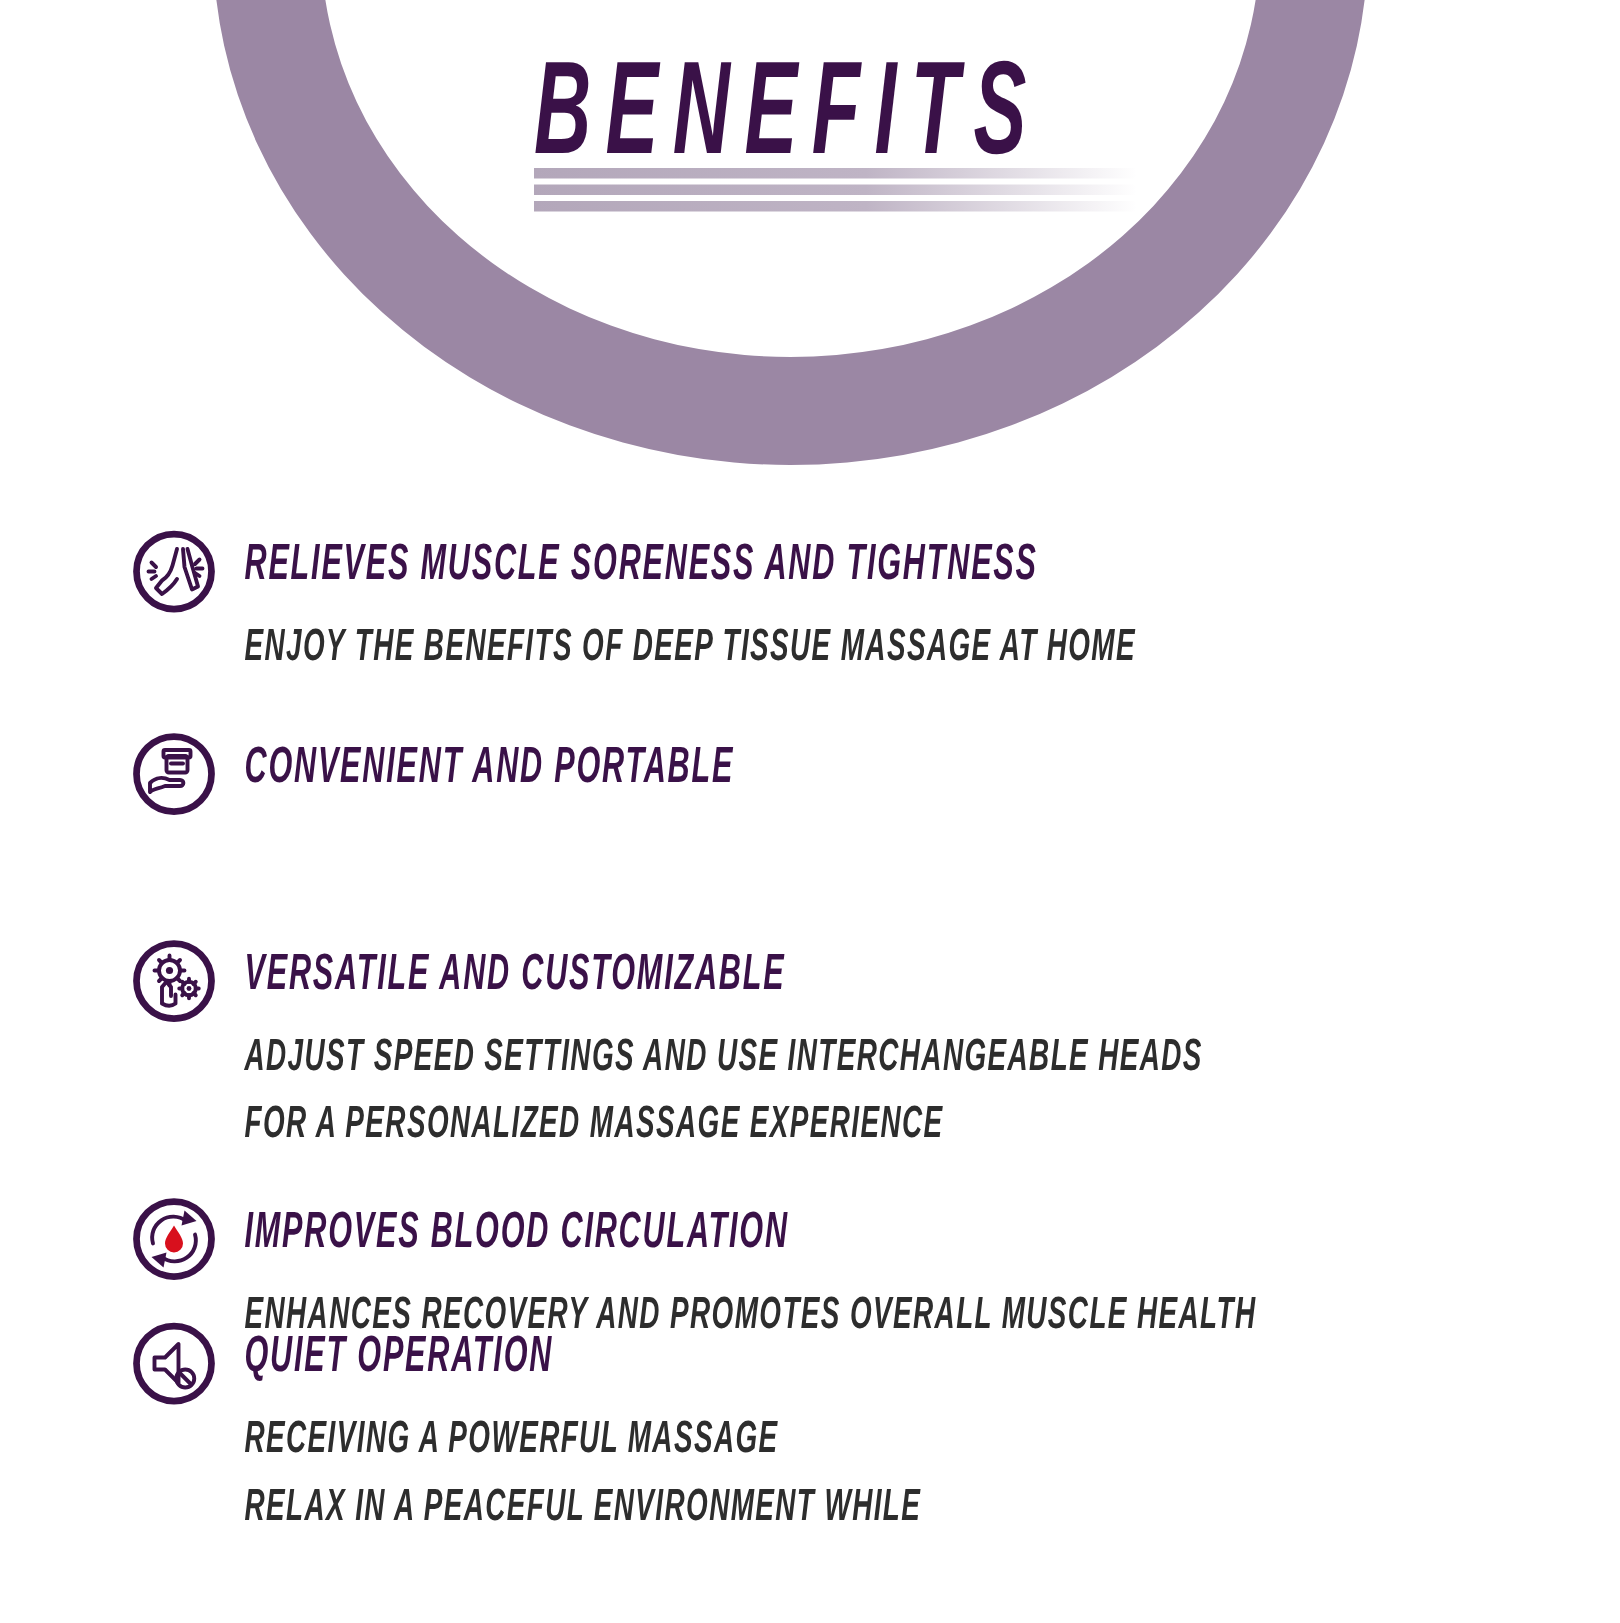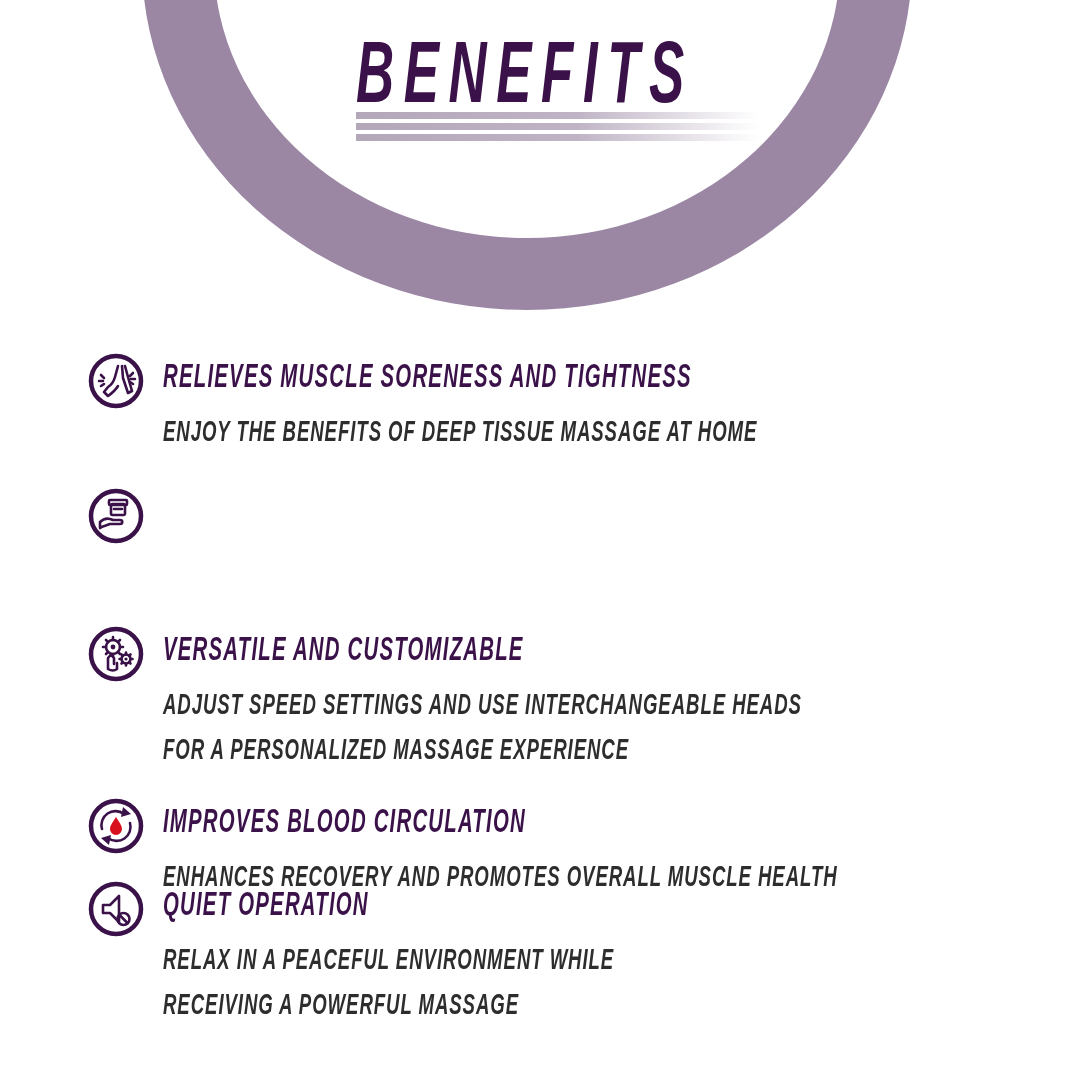--- a/index.html
+++ b/index.html
@@ -142,20 +142,23 @@
 
   <div class="benefit-row" style="top:488px">
     <svg class="benefit-icon" viewBox="0 0 56 56">
       <circle class="ring" cx="28" cy="28" r="25"></circle>
       <rect class="glyph" x="23" y="16" width="14" height="11" rx="1.5"></rect>
       <rect class="glyph" x="21" y="12" width="18" height="5" rx="1"></rect>
       <path class="glyph" d="M26,21 h8"></path>
       <path class="glyph" d="M12,34 C16,30 21,30 25,32 L32,32 C35,32 35,36 32,36 L22,36 C17,38 14,38 12,40 Z"></path>
     </svg>
     <div class="benefit-text">
+      <div class="benefit-title">
+        <span>CONVENIENT AND PORTABLE</span>
+      </div>
     </div>
   </div>
 
   <div class="benefit-row" style="top:626px">
     <svg class="benefit-icon" viewBox="0 0 56 56">
       <circle class="ring" cx="28" cy="28" r="25"></circle>
       <circle class="glyph" cx="25" cy="21" r="7"></circle>
       <circle class="glyph-fill" cx="25" cy="21" r="2.4"></circle>
       <path class="glyph" stroke-width="3" d="M25,11 v3 M25,28 v3 M15,21 h3 M32,21 h3 M18,14 l2,2 M30,26 l2,2 M32,14 l-2,2 M20,26 l-2,2"></path>
       <circle class="glyph" cx="38" cy="33" r="4.5"></circle>
@@ -199,19 +202,19 @@
       <circle class="ring" cx="28" cy="28" r="25"></circle>
       <path class="glyph" d="M15,24 h7 l9,-9 v26 l-9,-9 h-7 z"></path>
       <circle class="glyph" cx="35.5" cy="38" r="6" fill="#ffffff"></circle>
       <path class="glyph" d="M31.5,34 L39.5,42"></path>
     </svg>
     <div class="benefit-text">
       <div class="benefit-title">
         <span>QUIET OPERATION</span>
       </div>
       <div class="benefit-desc">
+        <div class="desc-line"><span>RECEIVING A POWERFUL MASSAGE</span></div>
         <div class="desc-line"><span>RELAX IN A PEACEFUL ENVIRONMENT WHILE</span></div>
-        <div class="desc-line"><span>RECEIVING A POWERFUL MASSAGE</span></div>
       </div>
     </div>
   </div>
 
 </div>
 
 </body></html>

